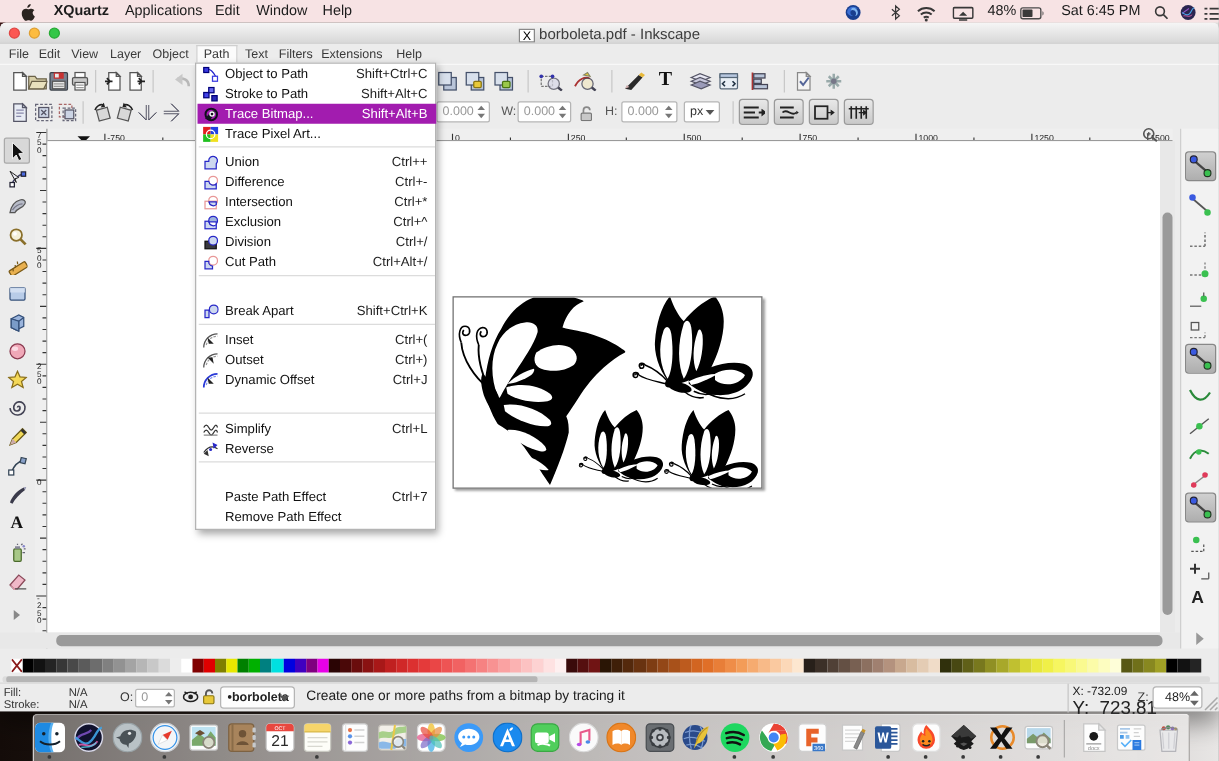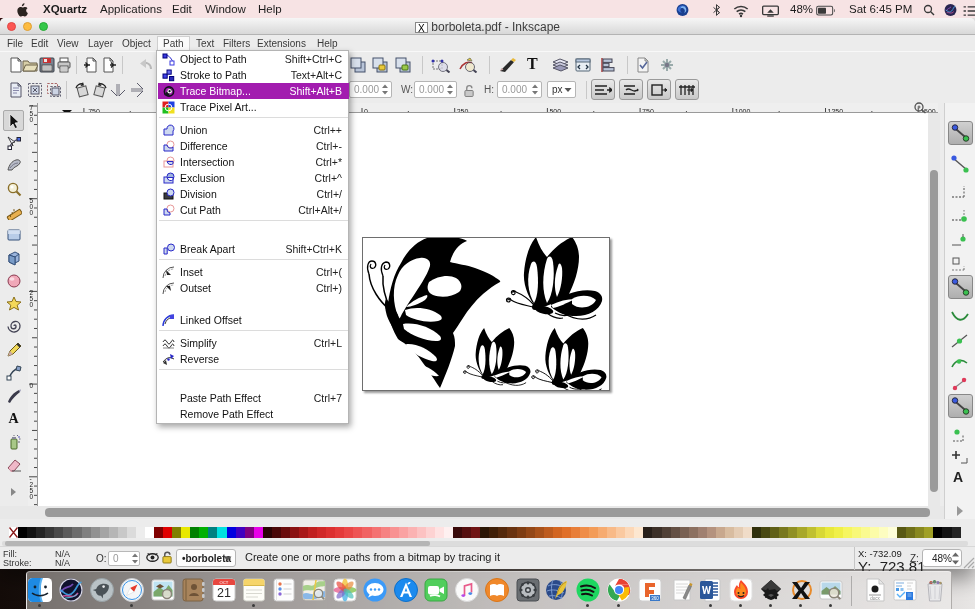--- a/index.html
+++ b/index.html
@@ -1022,21 +1022,21 @@
         <span class="lab">Object to Path</span>
         <span class="sc">Shift+Ctrl+C</span>
       </div>
   <div class="mi" style="top:16px">
         <svg class="ic" viewBox="0 0 13 13">
           <rect x="1" y="5" width="4.2" height="4.2" fill="#4343e8" stroke="#00007a"></rect>
           <rect x="5" y="1" width="4.2" height="4.2" fill="#6a6aee" stroke="#00007a"></rect>
           <rect x="7.5" y="7.5" width="4.2" height="4.2" fill="#2a2ab8" stroke="#00007a"></rect>
         </svg>
         <span class="lab">Stroke to Path</span>
-        <span class="sc">Text+Alt+C</span>
+        <span class="sc">Shift+Alt+C</span>
       </div>
   <div class="mi hl" style="top:32px">
         <svg class="ic" viewBox="0 0 13 13">
           <circle cx="7" cy="6.5" r="4.6" fill="none" stroke="#10101a" stroke-width="1.6"></circle>
           <path d="M2 10 L7 4 q3-2 3 2 l-4 5z" fill="#141420"></path>
           <circle cx="7.6" cy="6.2" r="2.2" fill="#fff"></circle>
           <circle cx="7.6" cy="6.2" r="1.1" fill="#141420"></circle>
         </svg>
         <span class="lab">Trace Bitmap...</span>
         <span class="sc">Shift+Alt+B</span>
@@ -1122,27 +1122,28 @@
       </div>
   <div class="mi" style="top:229px">
         <svg class="ic" viewBox="0 0 13 13">
           <path d="M1 12 A11 11 0 0 1 12 1" fill="none" stroke="#555"></path>
           <path d="M3 10 A9 9 0 0 1 12 3" fill="none" stroke="#999" stroke-dasharray="2 1"></path>
           <path d="M4 4l5 5-1-5z" fill="#222"></path>
         </svg>
         <span class="lab">Outset</span>
         <span class="sc">Ctrl+)</span>
       </div>
-  <div class="mi" style="top:261px">
+  <div class="mi" style="top:245px">
         <svg class="ic" viewBox="0 0 13 13">
           <path d="M1 12 A11 11 0 0 1 12 1" fill="none" stroke="#2838d8" stroke-width="1.4"></path>
-          <path d="M3 10 A9 9 0 0 1 12 3" fill="none" stroke="#3a3a3a"></path>
-          <rect x="8" y="1" width="4" height="4" fill="#4444e0"></rect>
-        </svg>
-        <span class="lab">Linked Offset</span>
+          <path d="M3 10 A9 9 0 0 1 12 3" fill="none" stroke="#8090e8" stroke-dasharray="2 1"></path>
+          <path d="M9 9l-5-5 1 5z" fill="#222"></path>
+        </svg>
+        <span class="lab">Dynamic Offset</span>
+        <span class="sc">Ctrl+J</span>
       </div>
   <div class="msep" style="top:279px"></div>
   <div class="mi" style="top:300px">
         <svg class="ic" viewBox="0 0 13 13">
           <path d="M1 9 Q6 2 12 6" fill="none" stroke="#333"></path>
           <path d="M8 1l4 2-3 3z" fill="#2828c8"></path>
           <path d="M5 12l-4-2 3-3z" fill="#333"></path>
           <circle cx="6.5" cy="6.5" r="1.2" fill="#2828c8"></circle>
         </svg>
         <span class="lab">Reverse</span>

